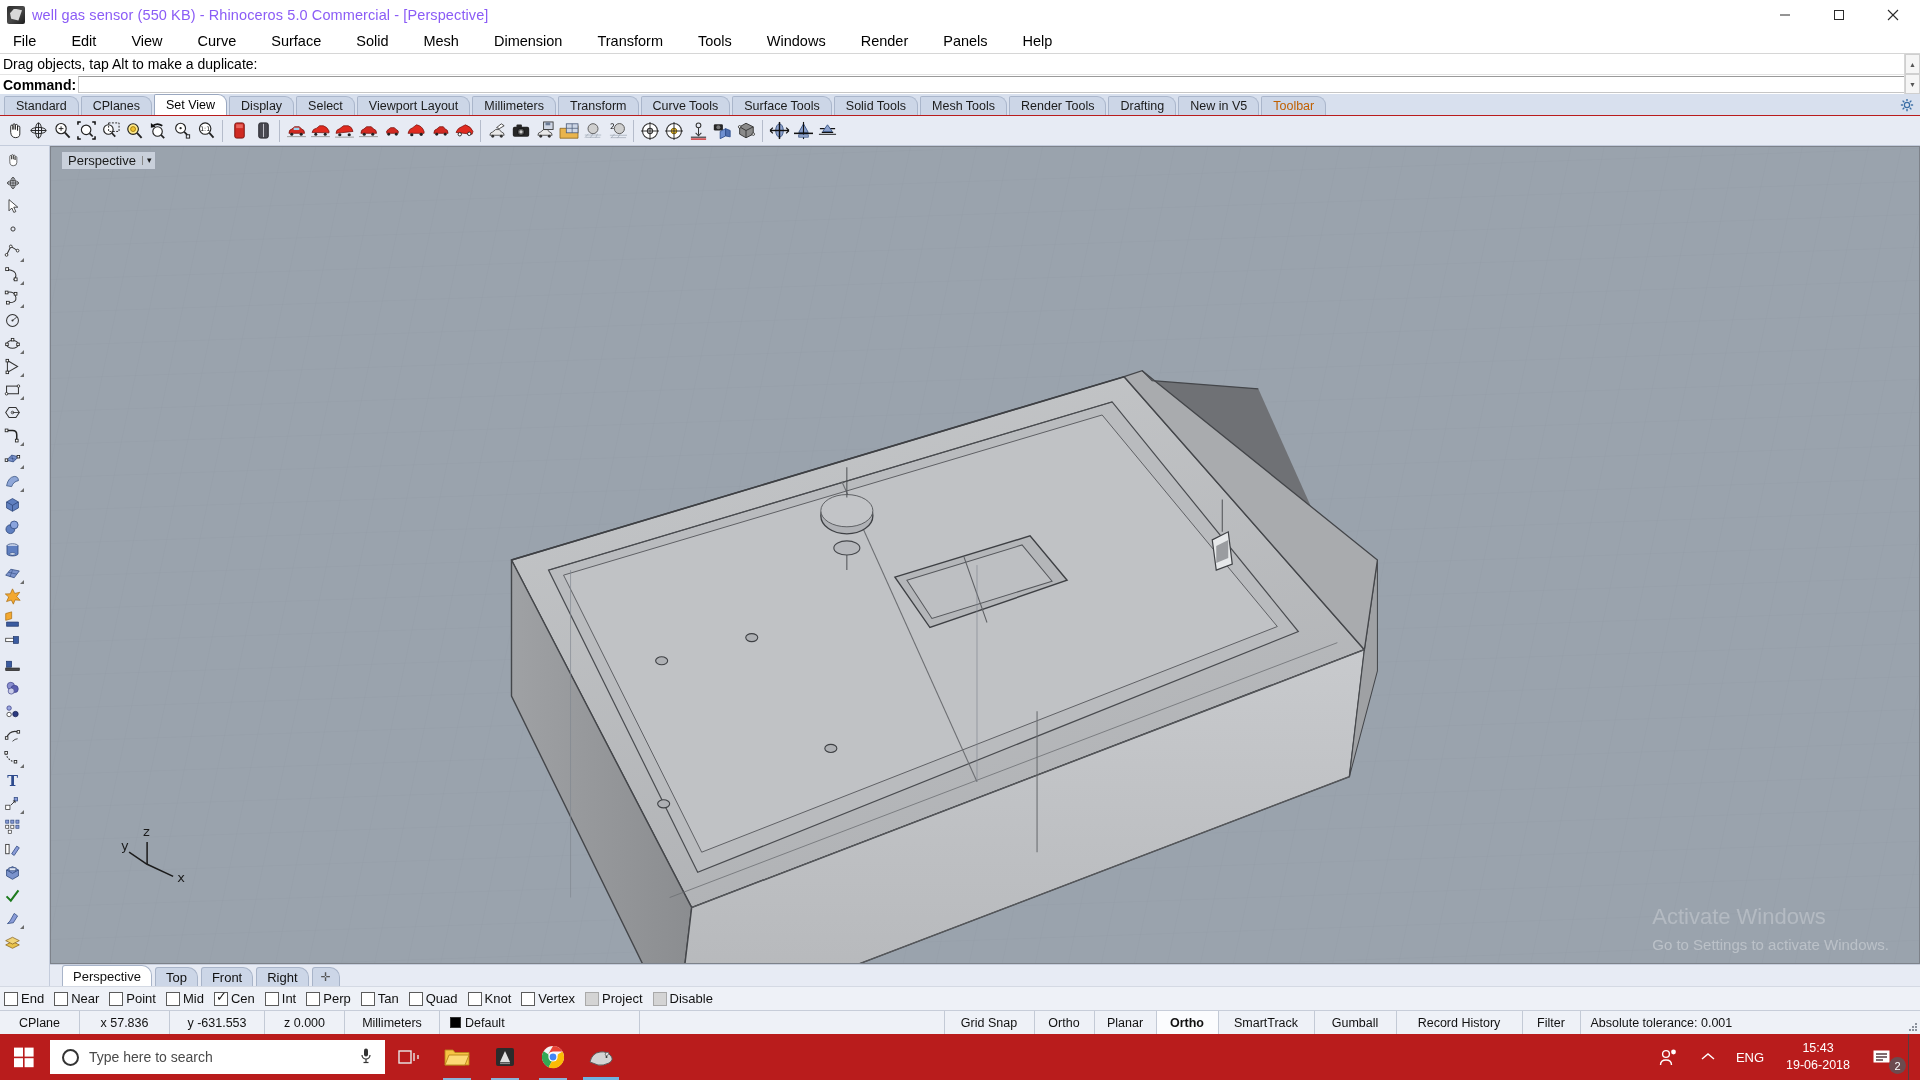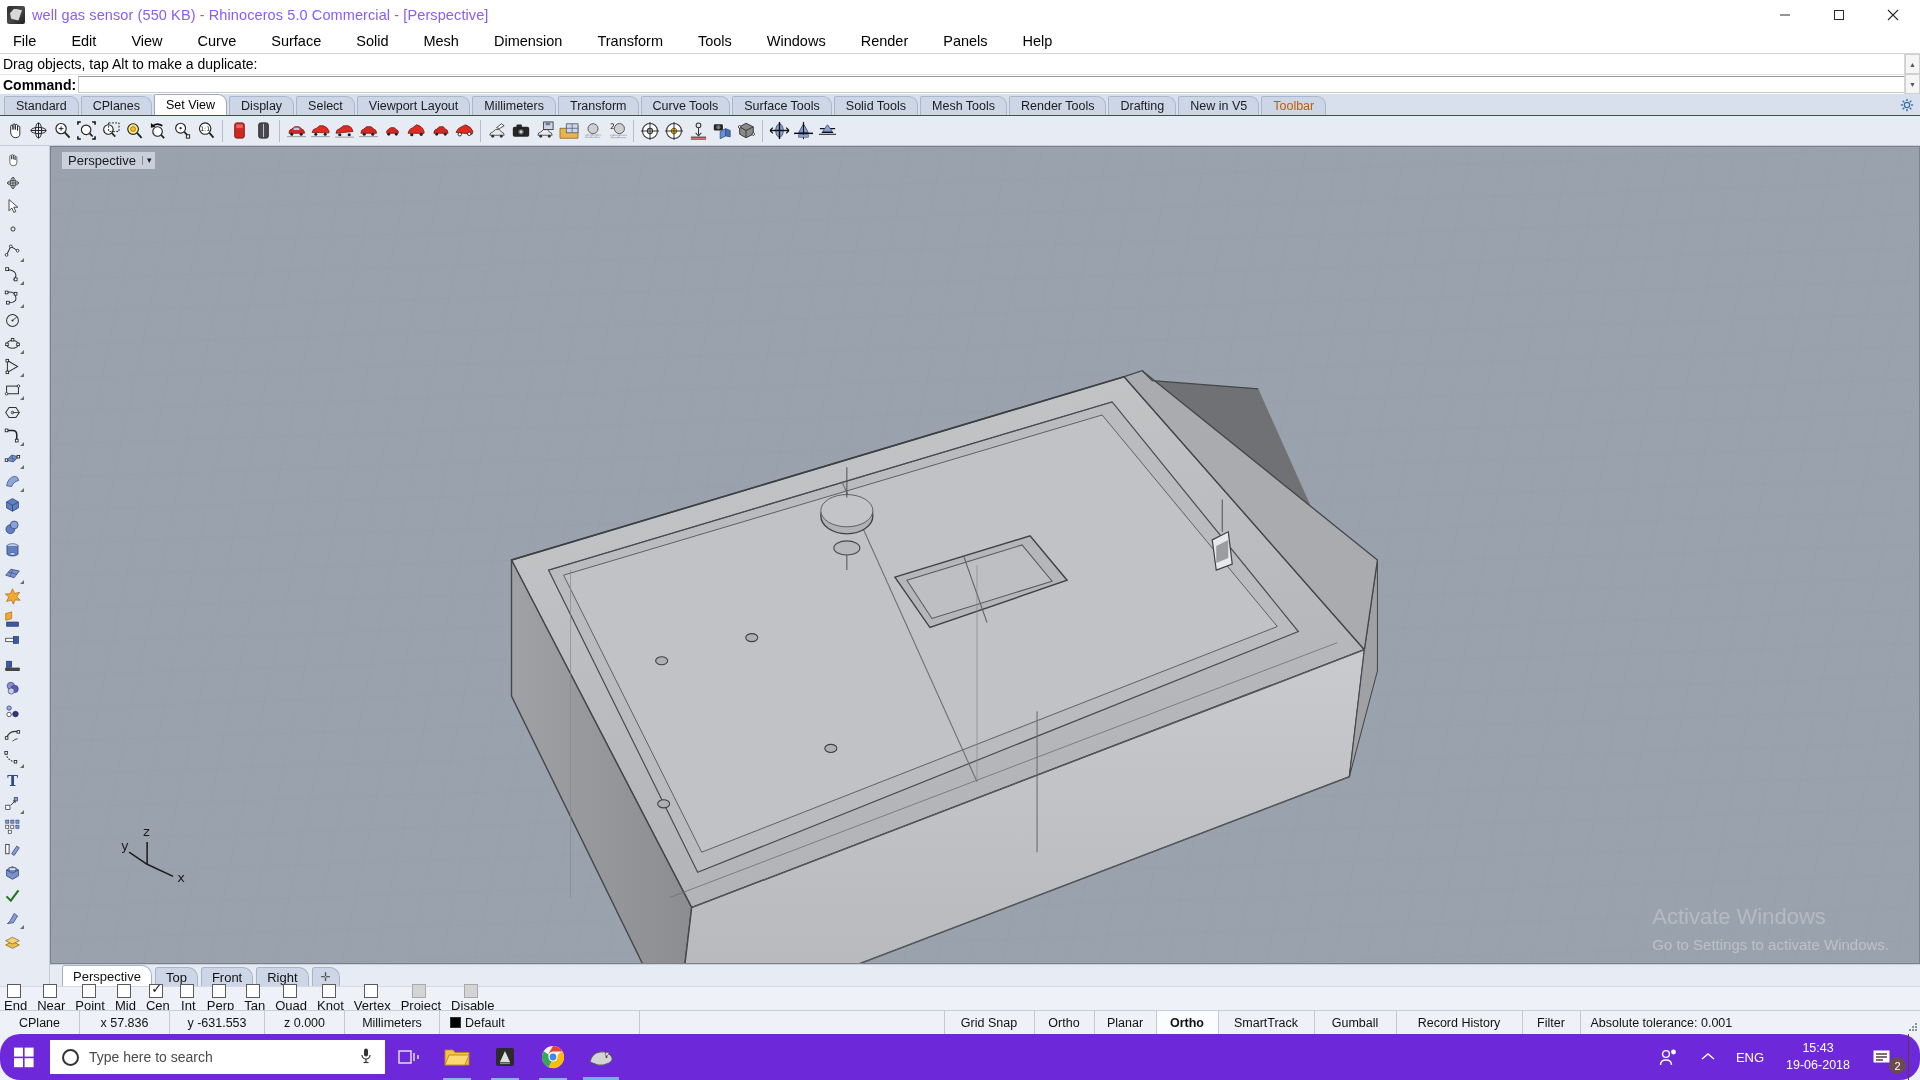--- a/index.html
+++ b/index.html
@@ -210,21 +210,21 @@
   .vptab.plus { padding: 0 8px; color: #555; font-size: 12px; }
 
   
   .osnapbar {
     height: 24px; min-height:24px;
     background: #eef1f7;
     display: flex; align-items: center;
     padding-left: 4px;
     border-top: 1px solid #d4d9e3;
   }
-  .osnap-item { display: flex; align-items: center; margin-right: 10px; flex-direction: column; }
+  .osnap-item { display: flex; align-items: center; margin-right: 10px; }
   .osnap-box {
     width: 14px; height: 14px;
     border: 1px solid #5b5b5b; background: #fff;
     margin-right: 3px; position: relative;
   }
   .osnap-box.dim { background: #d4d4d4; border-color: #a9a9a9; }
   .osnap-box.checked:after {
     content: '✓'; position: absolute; left: 1px; top: -3px;
     font-size: 13px; color: #111; line-height: 14px;
   }
@@ -247,24 +247,23 @@
   .sb-spacer { flex: 1; border-right: 1px solid #c3cad6; }
   .sb-swatch {
     width: 11px; height: 11px; background: #000; margin-right: 4px;
     border: 1px solid #333;
   }
   .sb-grip { width: 16px; display:flex; align-items:flex-end; justify-content:flex-end; padding:2px; }
 
   
   .taskbar {
     height: 46px; min-height: 46px;
-    background: #6d28d9;
+    background: #b91c1c;
     display: flex; align-items: center;
     position: relative;
-    border-radius: 20px;
   }
   .tb-start {
     width: 48px; height: 46px;
     display:flex;align-items:center;justify-content:center;
   }
   .tb-search {
     width: 335px; height: 34px; margin-left: 2px;
     background: #ffffff; border-radius: 0;
     display: flex; align-items: center;
     font-size: 14px; color: #4a4a4a;

